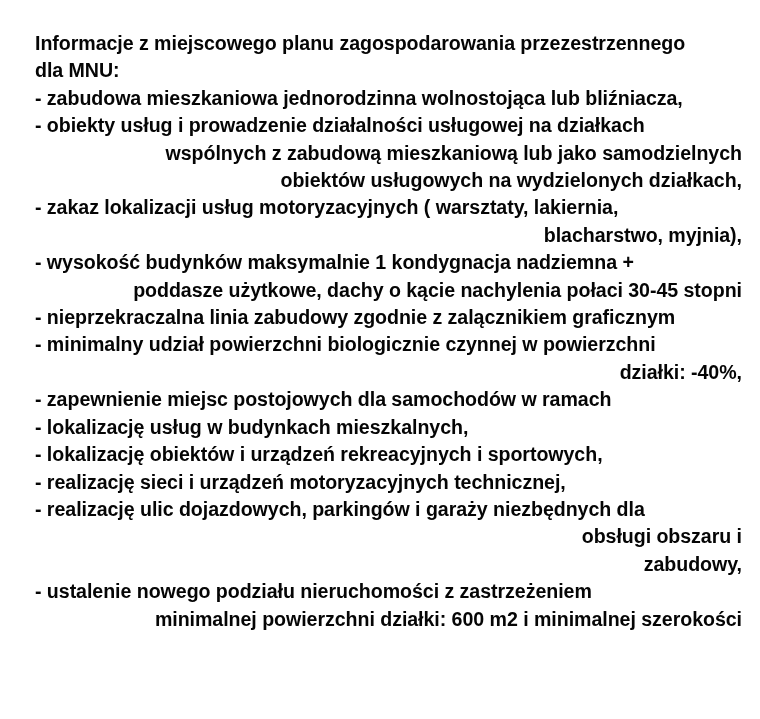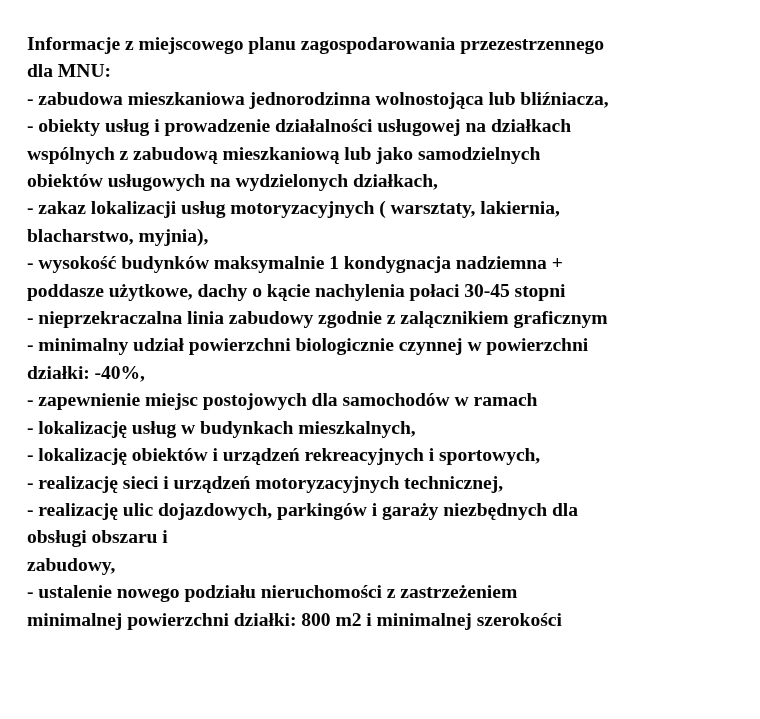--- a/index.html
+++ b/index.html
@@ -17,37 +17,39 @@
   }
   #document-page {
     position: relative;
     width: 760px;
     height: 719px;
     background: #ffffff;
     box-sizing: border-box;
     padding: 30px 18px 0 27px;
   }
   #document-body {
-    font-family: Liberation Serif, serif;
+    font-family: Liberation Sans, sans-serif;
     font-weight: bold;
     font-size: 19.6px;
     line-height: 27.4px;
     letter-spacing: -0.05px;
     color: #050505;
     text-rendering: optimizeLegibility;
+    margin-left: 8px;
     -webkit-font-smoothing: antialiased;
   }
   .doc-line {
     display: block;
     white-space: pre;
     font-weight: bold;
   }
   .doc-line.indent-hang {
     
     padding-left: 0;
+    text-align: right;
   }
 </style>
 </head>
 <body style="background: rgb(255, 255, 255);">
 
 <div id="document-page" style="background: rgb(255, 255, 255);">
   <div id="document-body" style="color: rgb(5, 5, 5);">
     <span class="doc-line">Informacje z miejscowego planu zagospodarowania przezestrzennego</span>
     <span class="doc-line">dla MNU:</span>
     <span class="doc-line">- zabudowa mieszkaniowa jednorodzinna wolnostojąca lub bliźniacza,</span>
@@ -62,15 +64,15 @@
     <span class="doc-line">- minimalny udział powierzchni biologicznie czynnej w powierzchni</span>
     <span class="doc-line indent-hang">działki: -40%,</span>
     <span class="doc-line">- zapewnienie miejsc postojowych dla samochodów w ramach</span>
     <span class="doc-line">- lokalizację usług w budynkach mieszkalnych,</span>
     <span class="doc-line">- lokalizację obiektów i urządzeń rekreacyjnych i sportowych,</span>
     <span class="doc-line">- realizację sieci i urządzeń motoryzacyjnych technicznej,</span>
     <span class="doc-line">- realizację ulic dojazdowych, parkingów i garaży niezbędnych dla</span>
     <span class="doc-line indent-hang">obsługi obszaru i</span>
     <span class="doc-line indent-hang">zabudowy,</span>
     <span class="doc-line">- ustalenie nowego podziału nieruchomości z zastrzeżeniem</span>
-    <span class="doc-line indent-hang">minimalnej powierzchni działki: 800 m2 i minimalnej szerokości</span>
+    <span class="doc-line indent-hang">minimalnej powierzchni działki: 600 m2 i minimalnej szerokości</span>
   </div>
 </div>
 
 </body></html>

